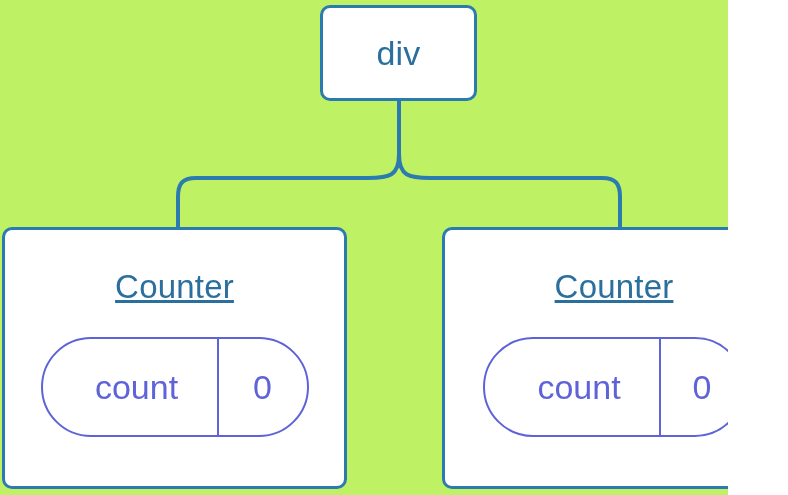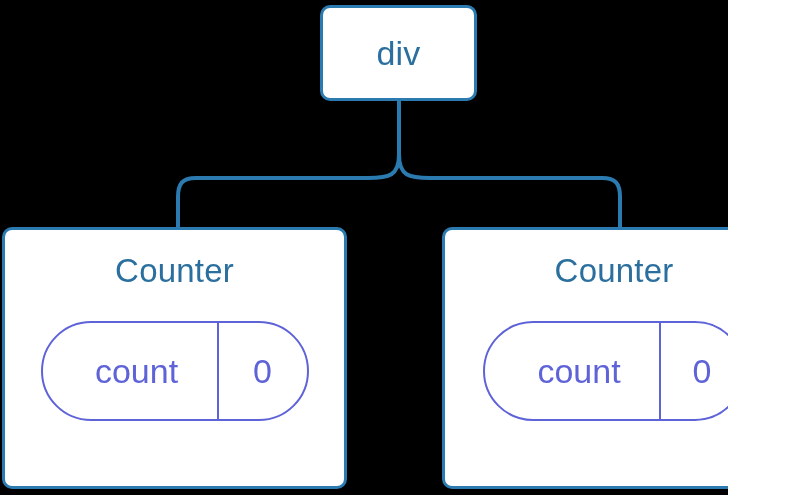--- a/index.html
+++ b/index.html
@@ -9,21 +9,21 @@
   body {
     width: 788px;
     height: 495px;
     overflow: hidden;
     font-family: "Liberation Sans", sans-serif;
   }
   #canvas {
     position: relative;
     width: 728px;
     height: 495px;
-    background: #000000;
+    background: #bef264;
     overflow: hidden;
   }
   #edges {
     position: absolute;
     left: 0;
     top: 0;
     width: 788px;
     height: 495px;
     pointer-events: none;
   }
@@ -59,23 +59,24 @@
     flex-direction: column;
     align-items: center;
     justify-content: flex-start;
   }
   .node-child.left  { left: 2px;   width: 345px; }
   .node-child.right { left: 442px; width: 344px; }
 
   .child-title {
     font-size: 33px;
     color: #2a6f9e;
-    margin-top: 24px;
+    margin-top: 40px;
     line-height: 1;
     letter-spacing: 0.2px;
+    text-decoration: underline;
   }
 
   
   .state-pill {
     margin-top: 34px;
     height: 100px;
     display: flex;
     align-items: stretch;
     border: 2px solid #5f63d8;
     border-radius: 52px;

